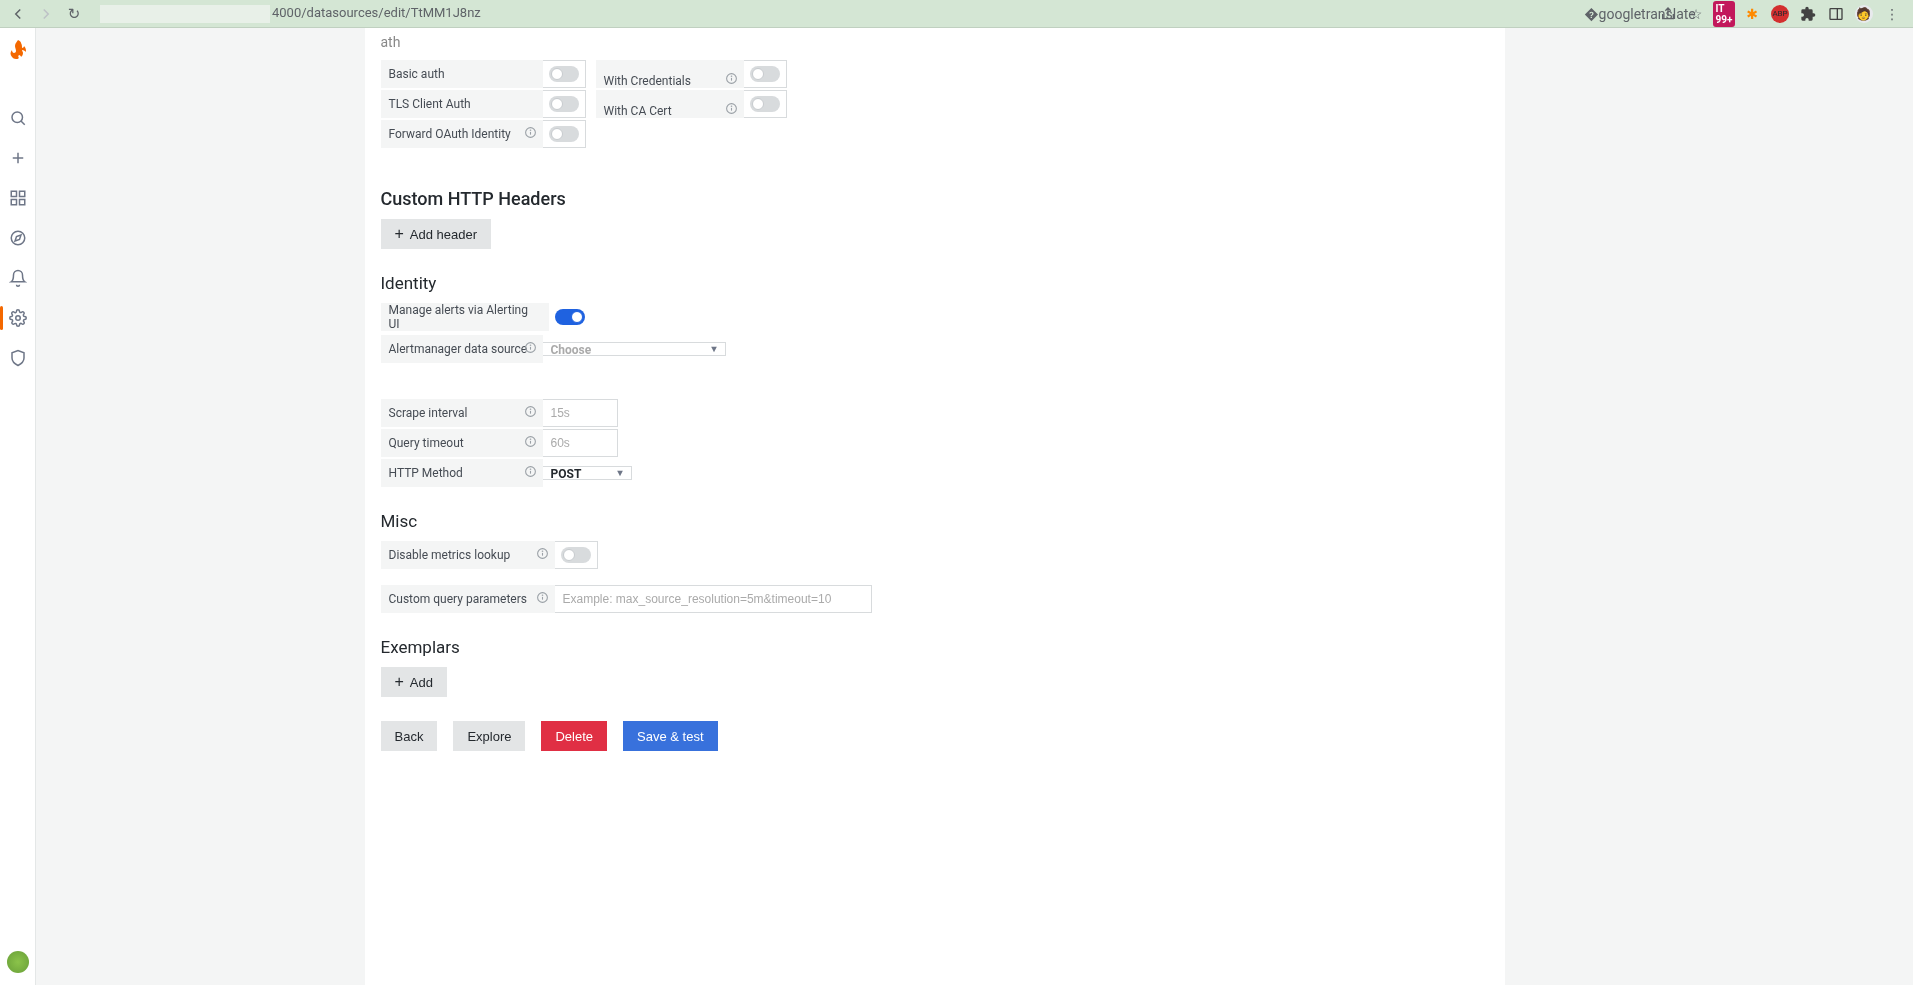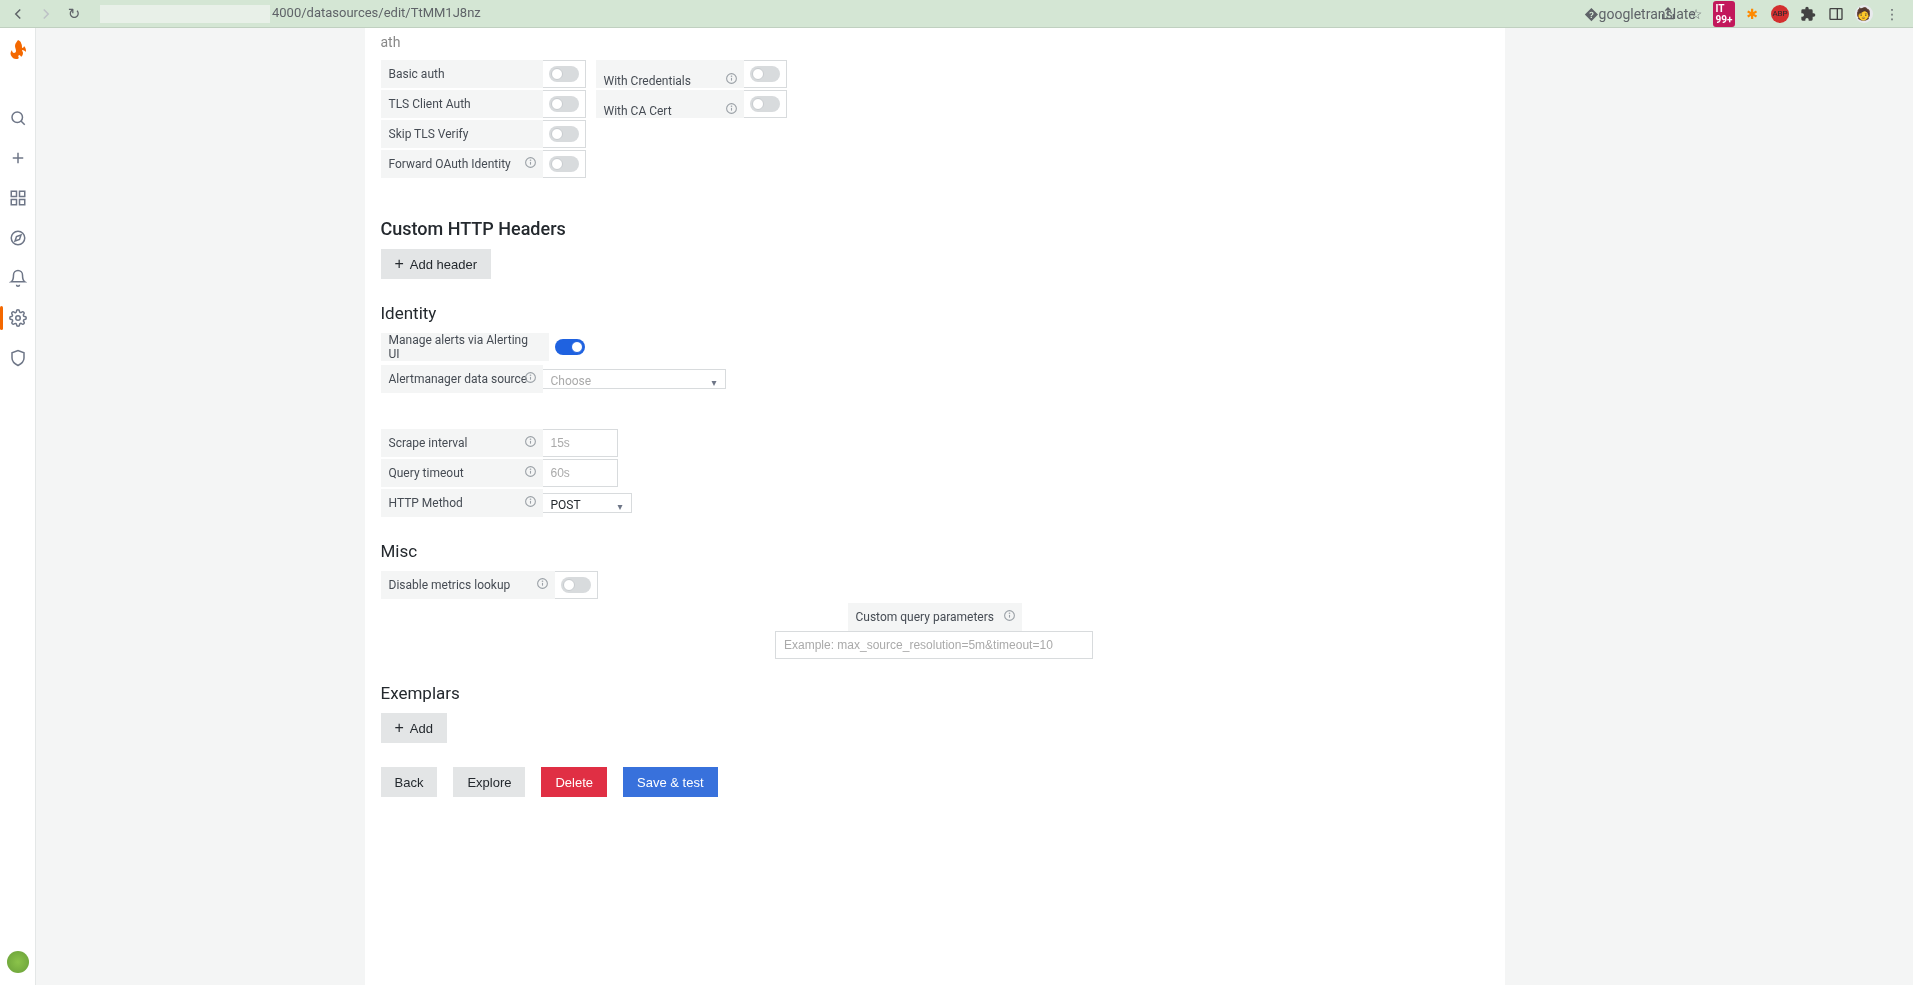--- a/index.html
+++ b/index.html
@@ -46,21 +46,21 @@
     
     .toggle-wrap { width: 44px; height: 28px; border:1px solid #d8dbdd; display:flex; align-items:center; justify-content:center; background:#fff; margin-left:-1px;}
     .toggle { width: 30px; height: 16px; background: #d8dbdd; border-radius: 10px; position: relative; cursor:pointer; }
     .toggle::after { content:""; position:absolute; width:12px; height:12px; background:#fff; border-radius:50%; top:2px; left:2px; transition: left 0.1s; border:1px solid #c7cbce; box-sizing:border-box;}
     .toggle.on { background: #1f62e0; }
     .toggle.on::after { left: 16px; border-color:#1f62e0;}
     
     .text-input { height: 28px; border: 1px solid #d8dbdd; padding: 0 8px; font-size: 12px; background: #fff; outline: none; margin-left:-1px;}
     .text-input::placeholder { color: #aaa; }
     
-    .select { height: 20px; border: 1px solid #d8dbdd; padding: 0 8px; font-size: 12px; background: #fff; display:flex; align-items:flex-end; justify-content:space-between; cursor:pointer; margin-left:-1px;}
+    .select { height: 14px; border: 1px solid #d8dbdd; padding: 0 8px; font-size: 12px; background: #fff; display:flex; align-items:flex-start; justify-content:space-between; cursor:pointer; margin-left:-1px;font-weight:bold;}
     .select .chev { color:#6e7687; font-size:10px; }
     .select .placeholder-text { color:#aaa; }
     
     .btn { height: 30px; padding: 0 14px; border: none; font-size: 13px; cursor: pointer; display: inline-flex; align-items: center; gap:6px; }
     .btn-secondary { background: #e3e5e6; color: #24292e; }
     .btn-danger { background: #e02f44; color: #fff; font-weight:500;}
     .btn-primary { background: #3871dc; color: #ffffff; font-weight:400;}
     .btn .plus { font-size:16px; line-height:1;}
     
     .footer-buttons { display:flex; gap:16px; margin-top:24px; }
@@ -208,28 +208,20 @@
                 <circle cx="12" cy="12" r="9"></circle>
                 <line x1="12" y1="11" x2="12" y2="16"></line>
                 <circle cx="12" cy="8" r="0.5" fill="currentColor"></circle>
               </svg></span>
         </div>
         <div class="toggle-wrap">
             <div class="toggle"></div>
           </div>
       </div>
       
-      <div class="form-row">
-        <div class="form-label">
-            <span>Skip TLS Verify</span>
-          </div>
-        <div class="toggle-wrap">
-            <div class="toggle"></div>
-          </div>
-      </div>
       
       <div class="form-row">
         <div class="form-label">
             <span>Forward OAuth Identity</span>
           <span class="info-icon"><svg viewBox="0 0 24 24" fill="none" stroke="currentColor" stroke-width="2">
                 <circle cx="12" cy="12" r="9"></circle>
                 <line x1="12" y1="11" x2="12" y2="16"></line>
                 <circle cx="12" cy="8" r="0.5" fill="currentColor"></circle>
               </svg></span>
         </div>
@@ -323,21 +315,21 @@
                 <circle cx="12" cy="12" r="9"></circle>
                 <line x1="12" y1="11" x2="12" y2="16"></line>
                 <circle cx="12" cy="8" r="0.5" fill="currentColor"></circle>
               </svg></span>
         </div>
         <div class="toggle-wrap">
             <div class="toggle"></div>
           </div>
       </div>
       
-      <div class="form-row" style="margin-top:4px;flex-direction:column;">
+      <div class="form-row" style="margin-top:16px;">
         <div class="form-label" style="width:174px;">
             <span>Custom query parameters</span>
           <span class="info-icon"><svg viewBox="0 0 24 24" fill="none" stroke="currentColor" stroke-width="2">
                 <circle cx="12" cy="12" r="9"></circle>
                 <line x1="12" y1="11" x2="12" y2="16"></line>
                 <circle cx="12" cy="8" r="0.5" fill="currentColor"></circle>
               </svg></span>
         </div>
         <input class="text-input" style="width: 318px;" placeholder="Example: max_source_resolution=5m&amp;timeout=10">
       </div>

